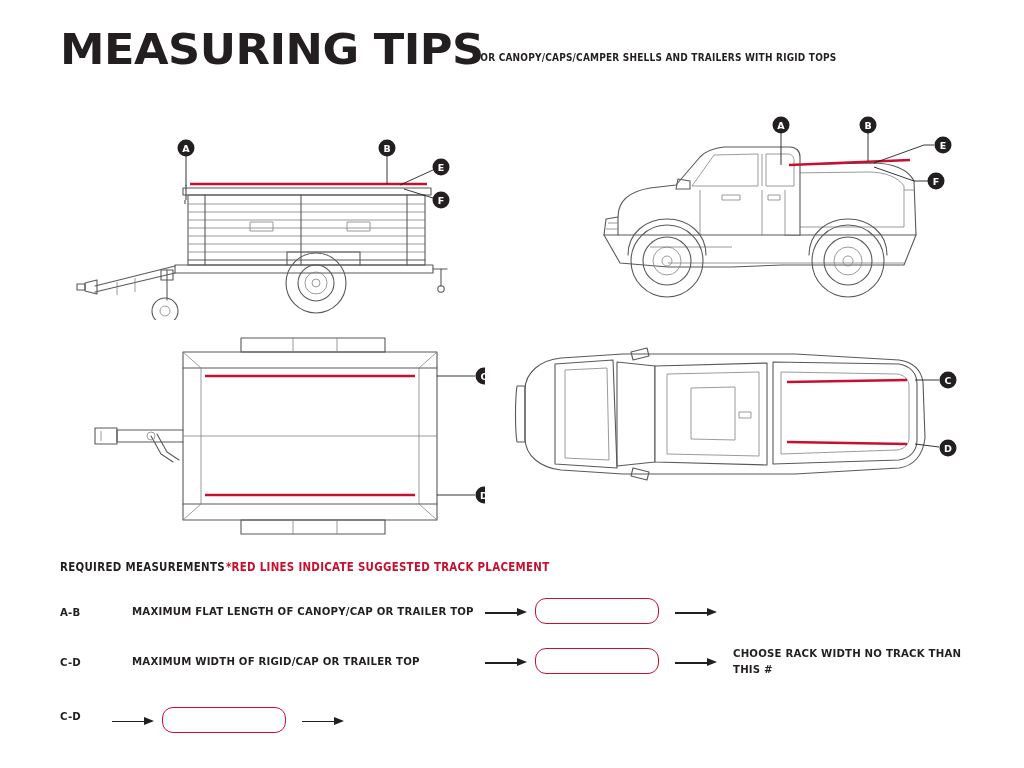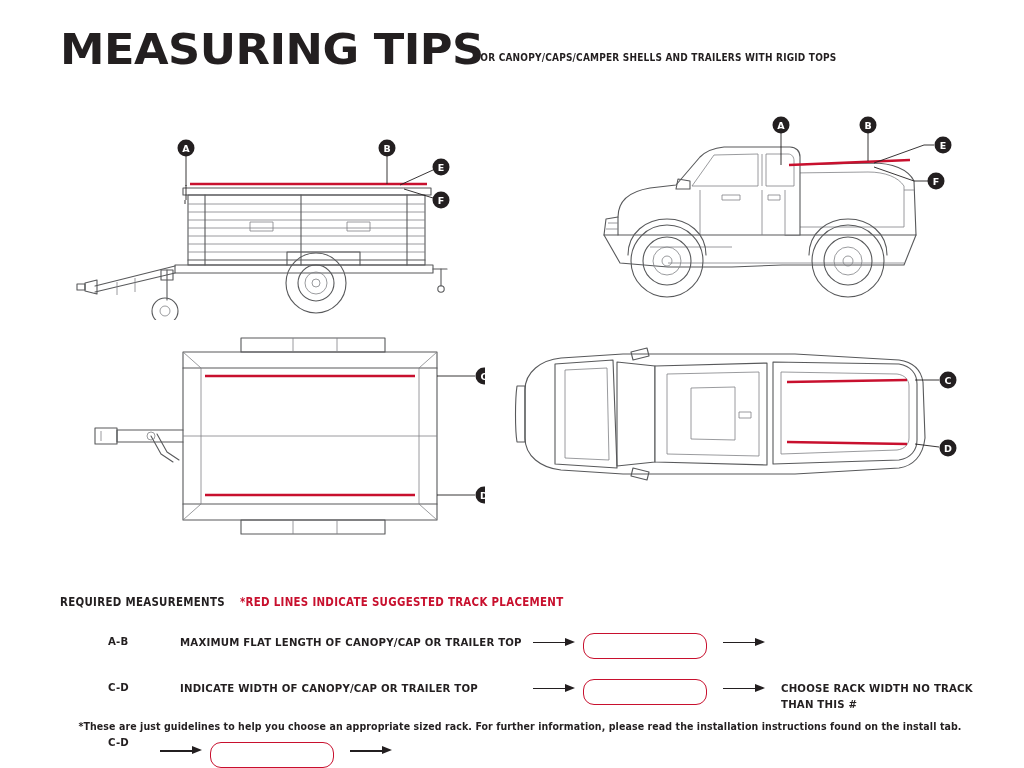--- a/index.html
+++ b/index.html
@@ -94,39 +94,38 @@
 
   
   .meas {
     position: absolute;
     left: 60px;
     top: 560px;
     width: 920px;
   }
   .meas-head {
     display: flex;
-    align-items: flex-end;
-    gap: 15px;
+    align-items: center;
+    gap: 1px;
     font-size: 11.4px;
     font-weight: bold;
     letter-spacing: 0.3px;
     font-family: "DejaVu Sans Condensed", "Liberation Sans", sans-serif;
   }
-  .meas-head .note { color: #c8102e; margin-top: 35px; }
+  .meas-head .note { color: #c8102e; }
 
   .rows { margin-top: 24px; }
   .row {
     display: flex;
-    align-items: flex-start;
+    align-items: center;
     margin-bottom: 20px;
     font-size: 11.3px;
     font-weight: bold;
     letter-spacing: 0.2px;
     font-family: "DejaVu Sans Condensed", "Liberation Sans", sans-serif;
-    margin-left: 48px;
   }
   .row .code {
     width: 44px;
     flex: none;
     padding-top: 2px;
   }
   .row .desc {
     width: 345px;
     flex: none;
     padding-top: 2px;
@@ -455,32 +454,31 @@
       <div class="row">
         <div class="code">A-B</div>
         <div class="desc">MAXIMUM  FLAT LENGTH OF CANOPY/CAP OR TRAILER TOP</div>
         <div class="arrow1"><span class="arrowglyph"></span></div>
         <input class="field" type="text" value="" placeholder="" style="">
         <div class="arrow2"><span class="arrowglyph"></span></div>
       </div>
 
       <div class="row">
         <div class="code">C-D</div>
-        <div class="desc">INDICATE  WIDTH OF CANOPY/CAP OR TRAILER TOP</div>
+        <div class="desc">MAXIMUM  WIDTH OF RIGID/CAP OR TRAILER TOP</div>
         <div class="arrow1"><span class="arrowglyph"></span></div>
         <input class="field" type="text" value="" placeholder="" style="">
         <div class="arrow2"><span class="arrowglyph"></span></div>
         <div class="result">CHOOSE RACK WIDTH NO TRACK THAN THIS #</div>
       </div>
 
       <div class="row">
         <div class="code">C-D</div>
         <div class="arrow1" style="padding-top:10px;"><span class="arrowglyph"></span></div>
         <input class="field" type="text" style="margin-top: 8px;" value="" placeholder="">
         <div class="arrow2" style="padding-top:10px;"><span class="arrowglyph"></span></div>
       </div>
 
     </div>
   </div>
 
-  <div class="footnote">*These are just guidelines to help you choose an appropriate sized rack. For further information, please read the installation instructions found on the install tab.</div>
 
 </div>
 
 </body></html>

